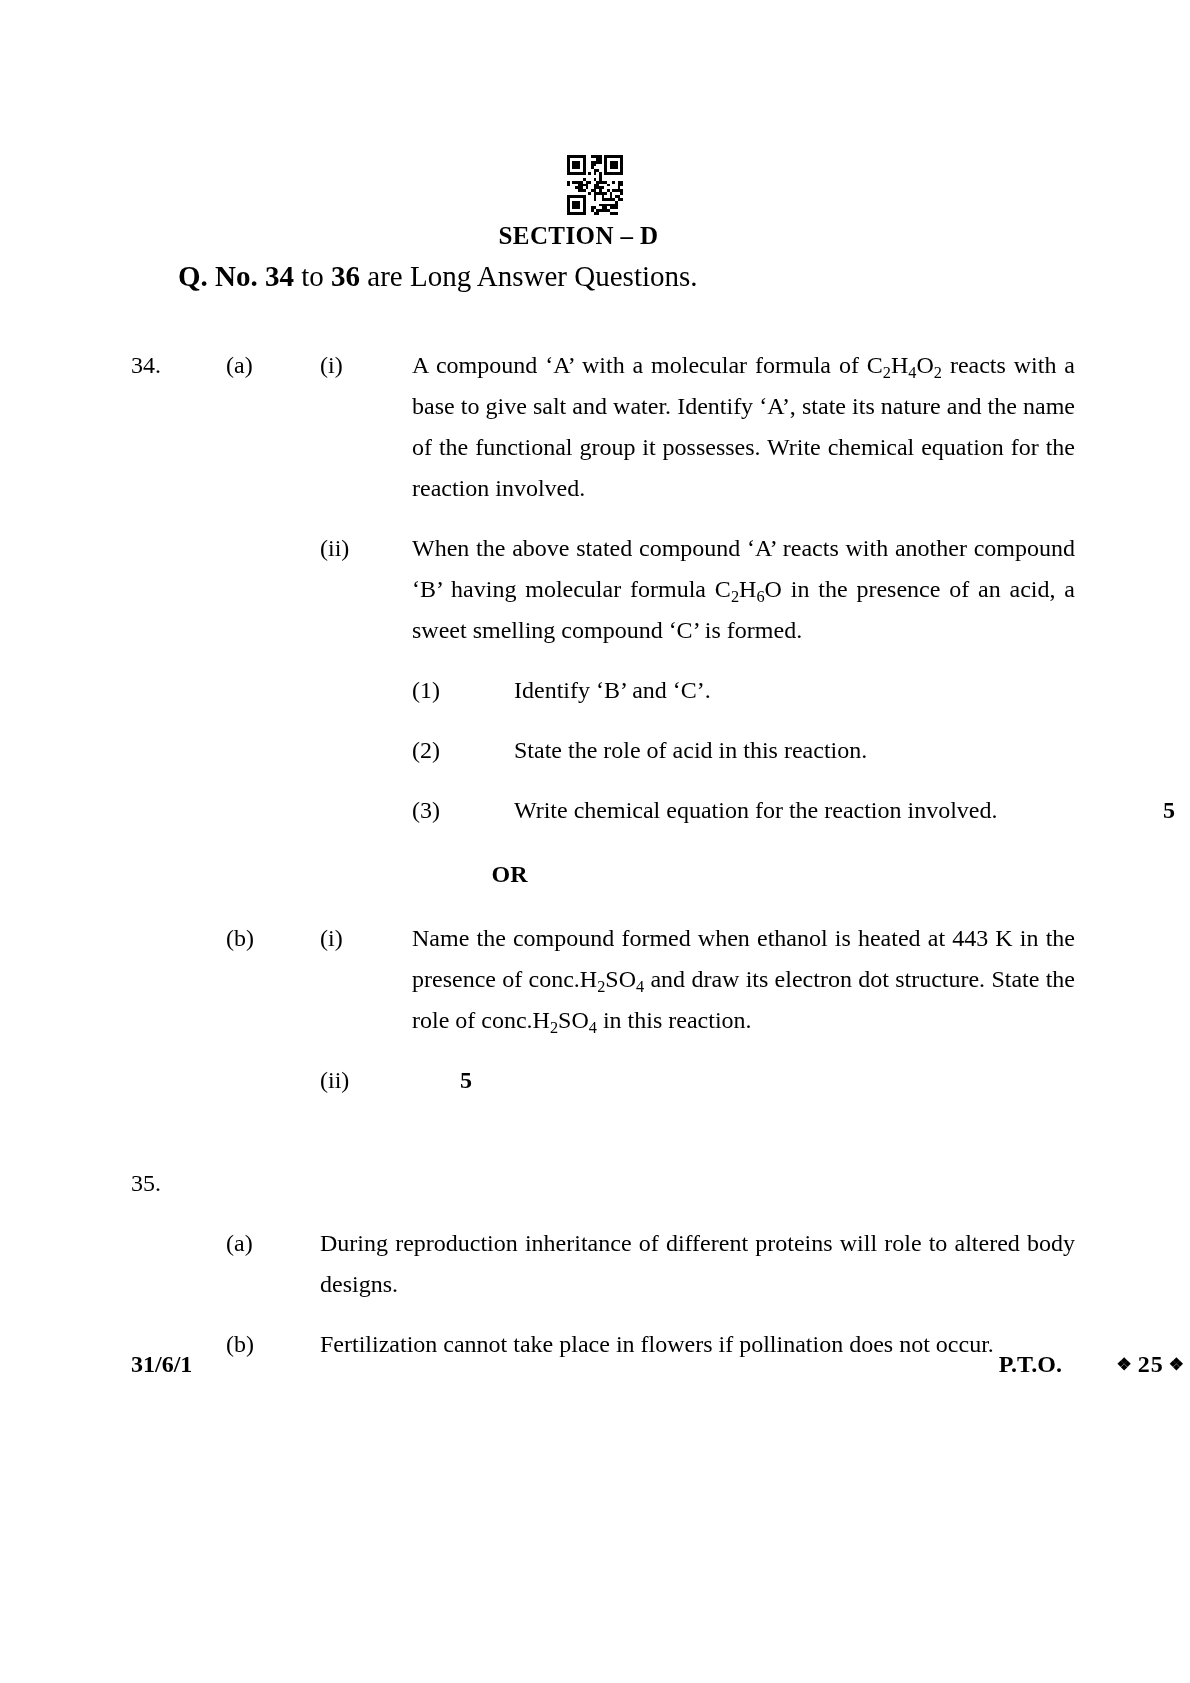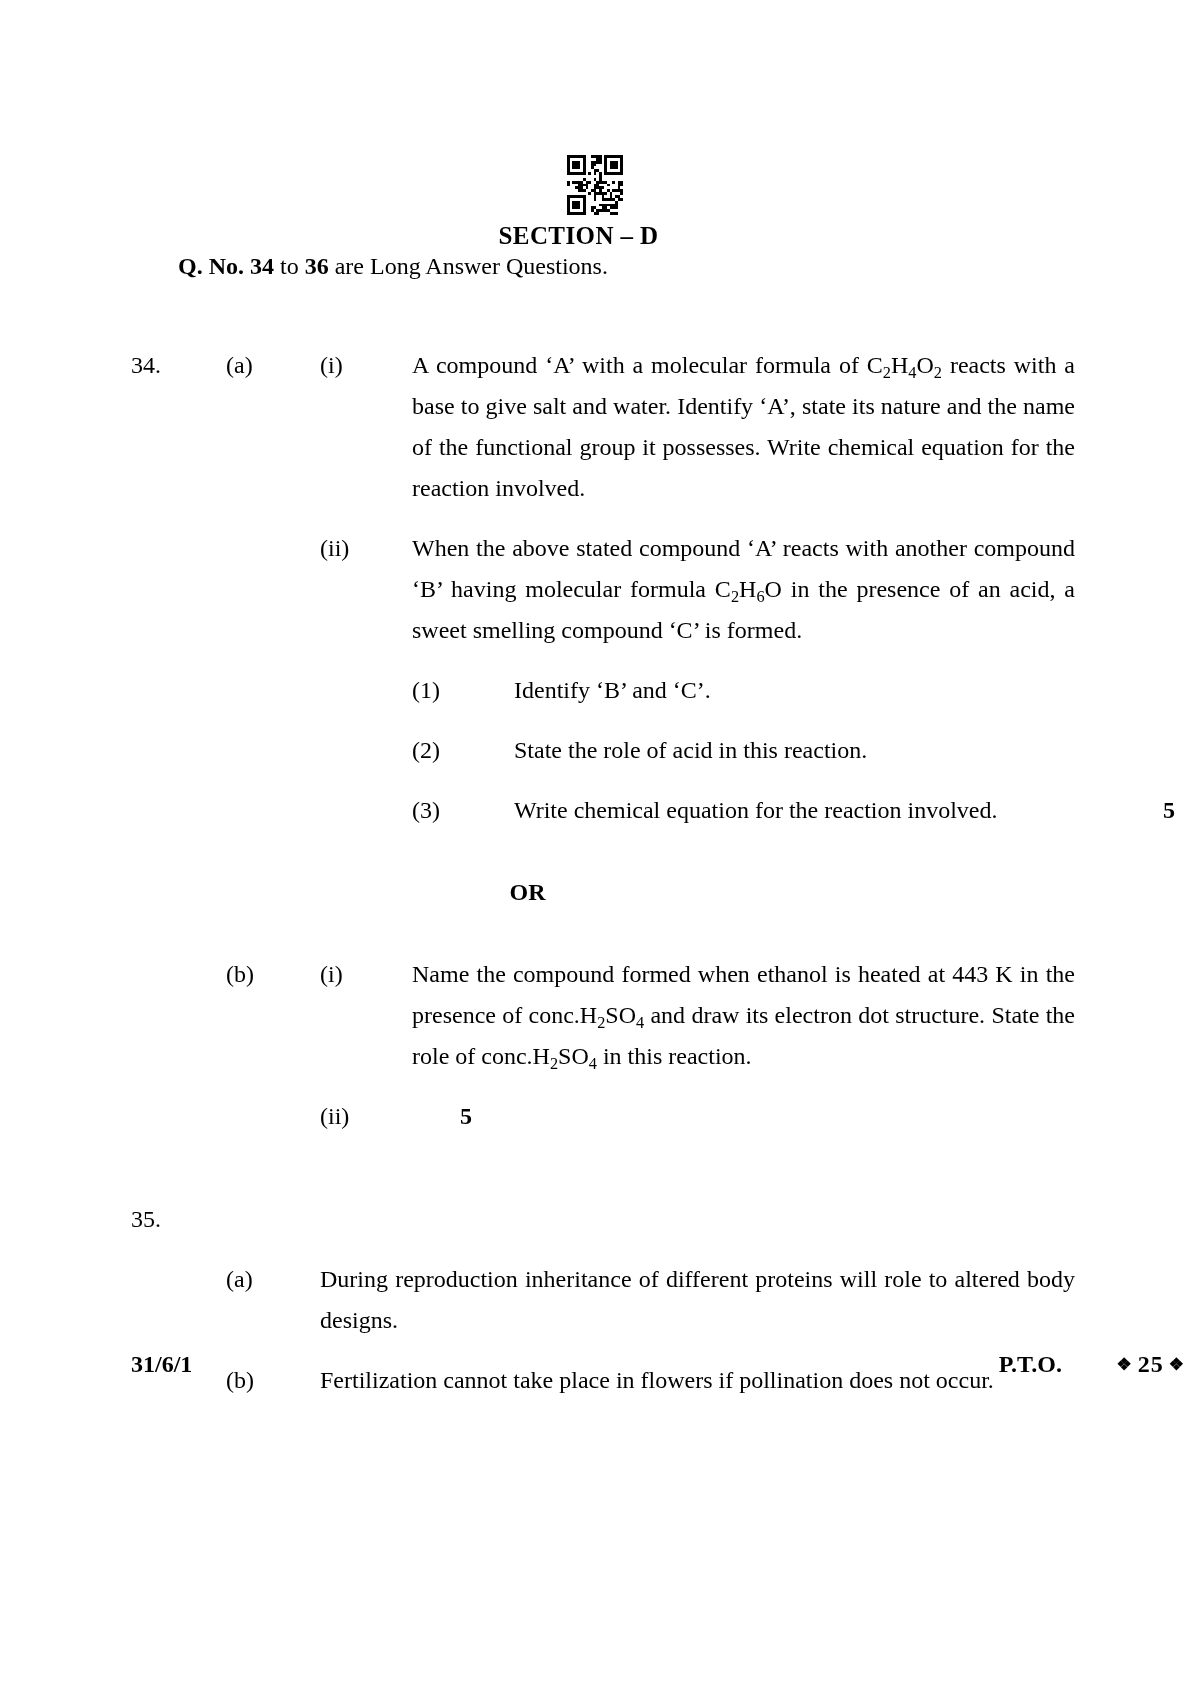--- a/index.html
+++ b/index.html
@@ -46,23 +46,23 @@
     top: 222px;
     left: 0;
     width: 1157px;
     text-align: center;
     font-weight: bold;
     font-size: 25px;
     letter-spacing: 0.4px;
   }
   .instruction {
     position: absolute;
-    top: 253px;
+    top: 260px;
     left: 178px;
-    font-size: 24px;
+    font-size: 29px;
   }
   .instruction b { font-weight: bold; }
 
   
   .content {
     position: absolute;
     top: 345px;
     left: 0;
     width: 1190px;
   }
@@ -114,21 +114,21 @@
   sub {
     font-size: 0.68em;
     vertical-align: -0.28em;
     line-height: 0;
   }
   .or-line {
     text-align: center;
     font-weight: bold;
     font-size: 24px;
     width: 1099px;
-    margin: 18px;
+    margin: 0;
     padding-right: 80px;
     box-sizing: border-box;
   }
 
   .gap-sm { height: 19px; }
   .gap-md { height: 30px; }
   .gap-xl { height: 62px; }
 
   
   .footer {

